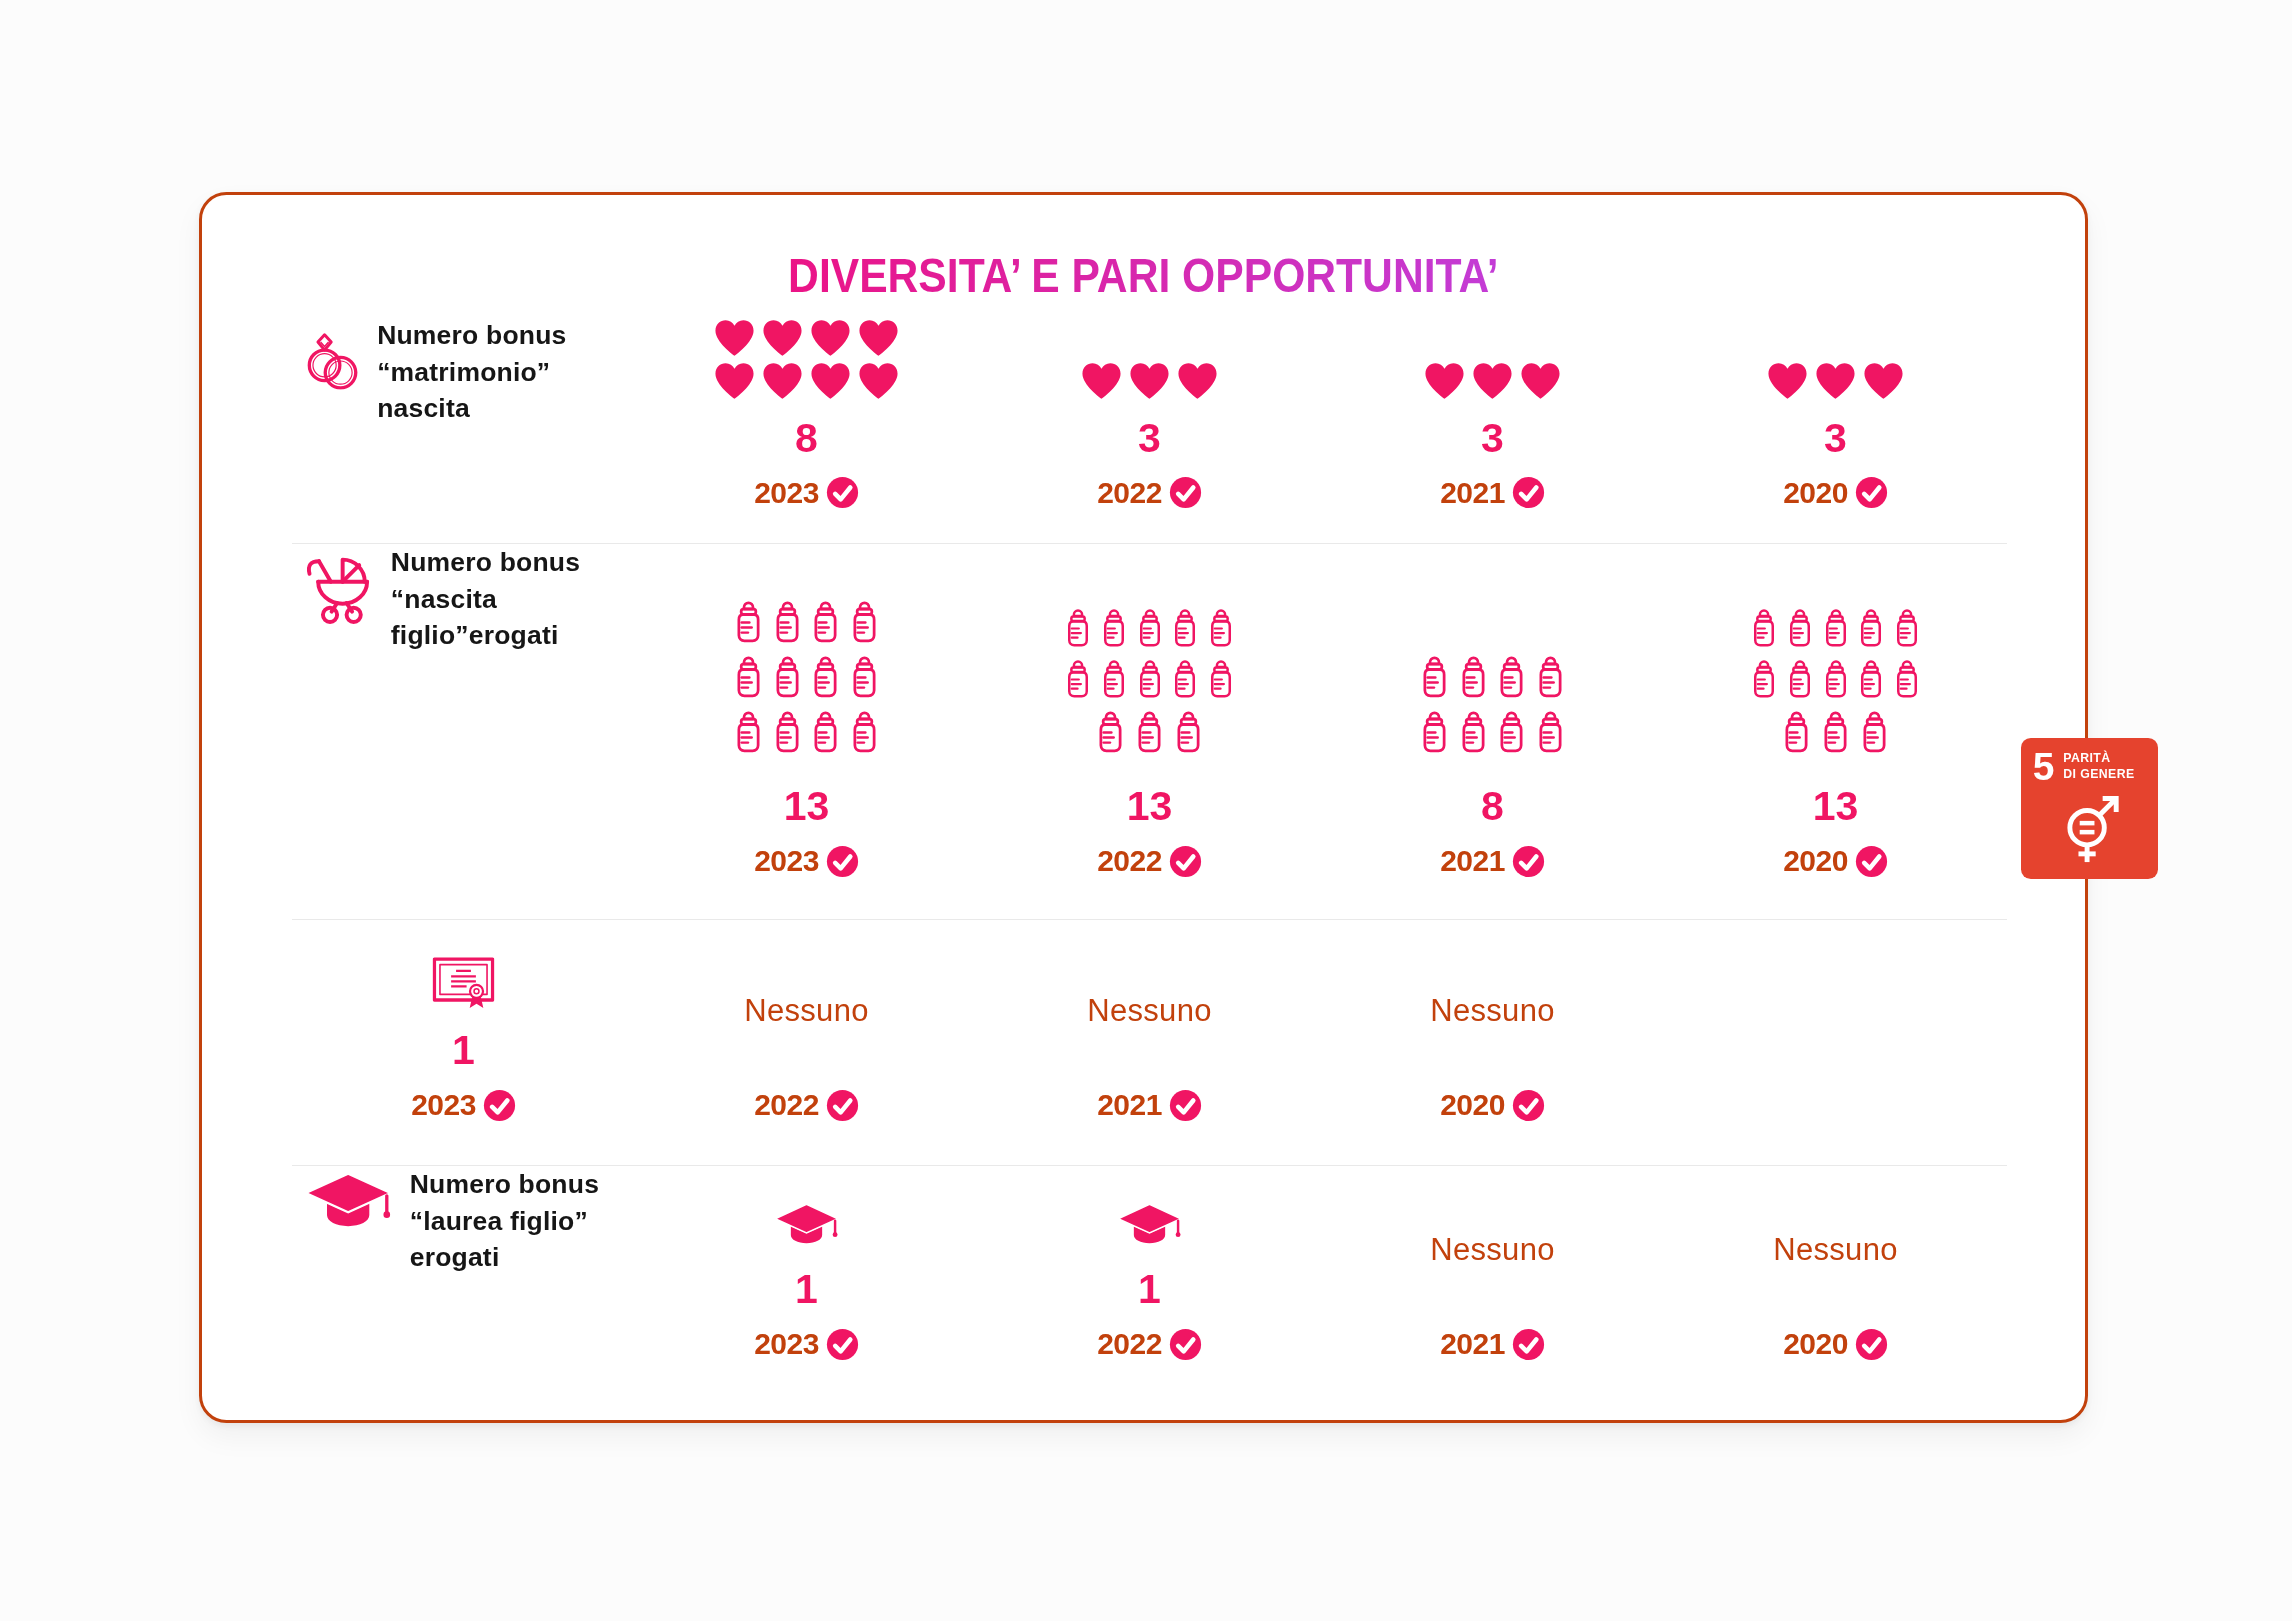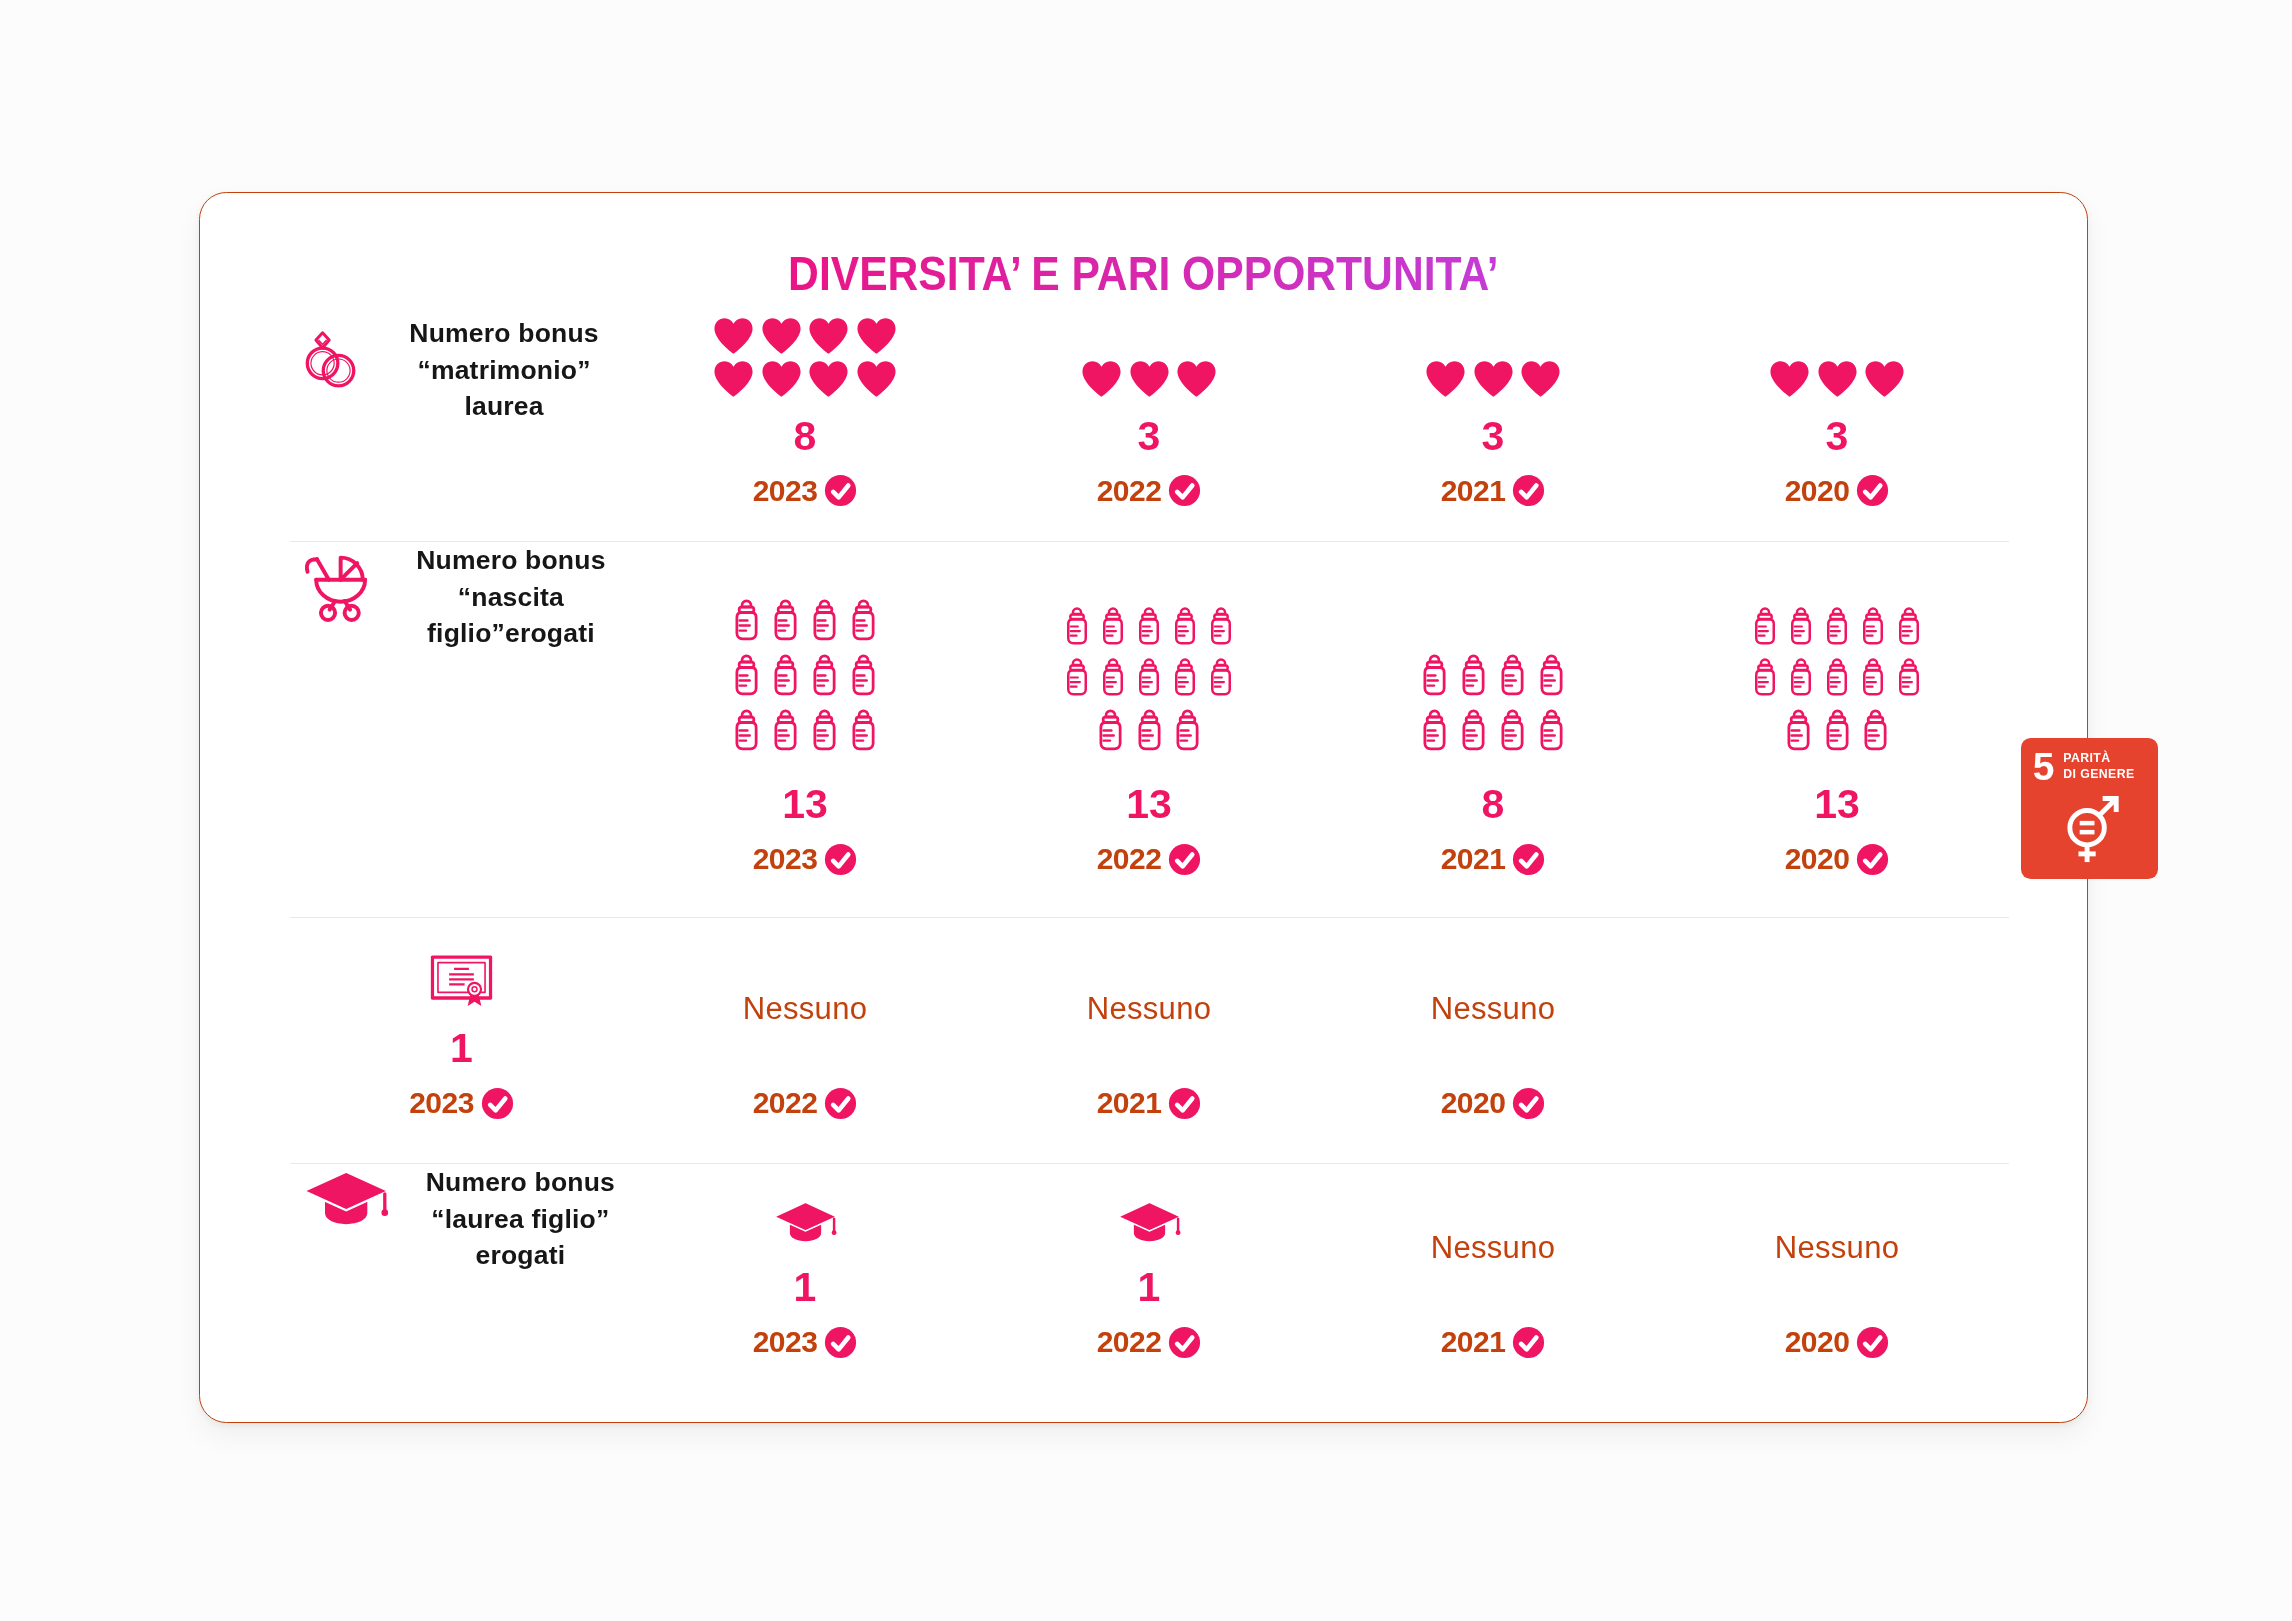--- a/index.html
+++ b/index.html
@@ -6,24 +6,23 @@
   body{
     width:2293px;height:1621px;position:relative;
     background:#FCFCFC;
     font-family:"Liberation Sans", sans-serif;
     overflow:hidden;
   }
   .defs{position:absolute;width:0;height:0;overflow:hidden;}
 
   .card{
     position:absolute;left:199px;top:192px;width:1889px;height:1231px;
-    background:#FFFFFF;border:1px solid #c2410c;border-radius:27.4px;
+    background:#FFFFFF;border:3px solid #c2410c;border-radius:27.4px;
     box-shadow:0 2.9px 5.9px rgba(0,0,0,.05), 0 13.7px 29px rgba(0,0,0,.05);
     box-sizing:border-box;
-    text-align:center;
   }
   .card-title{
     height:122px;display:flex;align-items:flex-end;justify-content:center;
     padding-bottom:13.7px;box-sizing:border-box;
   }
   .card-title span{
     display:inline-block;white-space:nowrap;
     font-size:49px;font-weight:800;letter-spacing:0px;
     transform:scaleX(.87);transform-origin:center;
     background:linear-gradient(90deg,var(--grad-a,#EB1486),var(--grad-b,#C33CD6));
@@ -171,21 +170,21 @@
     <span>DIVERSITA’ E PARI OPPORTUNITA’</span>
   </div>
 
   <div class="row row1">
     <div class="label-cell">
       <svg class="label-icon li-rings" viewBox="0 0 84 90">
           <use href="#sym-rings"></use>
         </svg>
       <div class="label">
         <div>Numero bonus “matrimonio”</div>
-        <div>laurea</div>
+        <div>nascita</div>
       </div>
     </div>
     <div class="cell">
       <div class="picto">
           <div class="picto-line">
             <svg class="pic pic-heart" viewBox="0 0 48 44">
               <use href="#sym-heart"></use>
             </svg>
             <svg class="pic pic-heart" viewBox="0 0 48 44">
               <use href="#sym-heart"></use>

